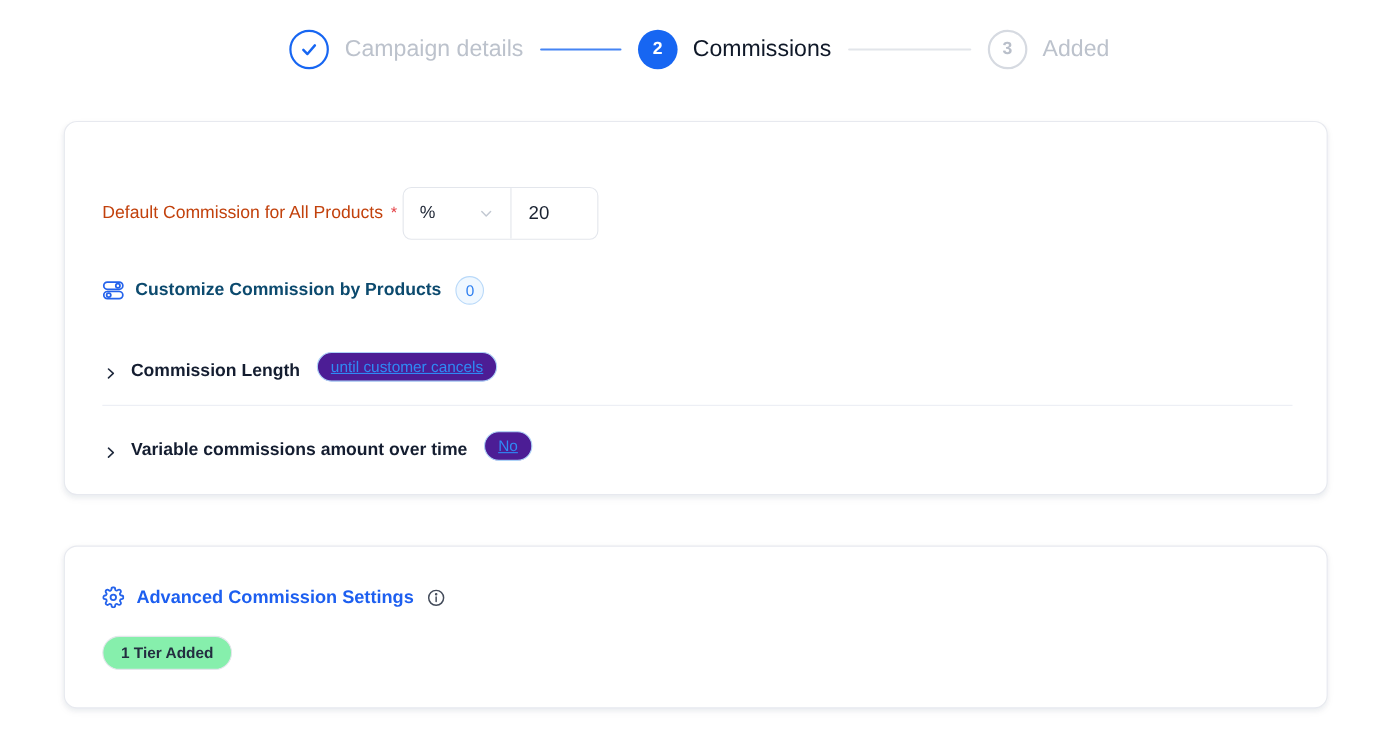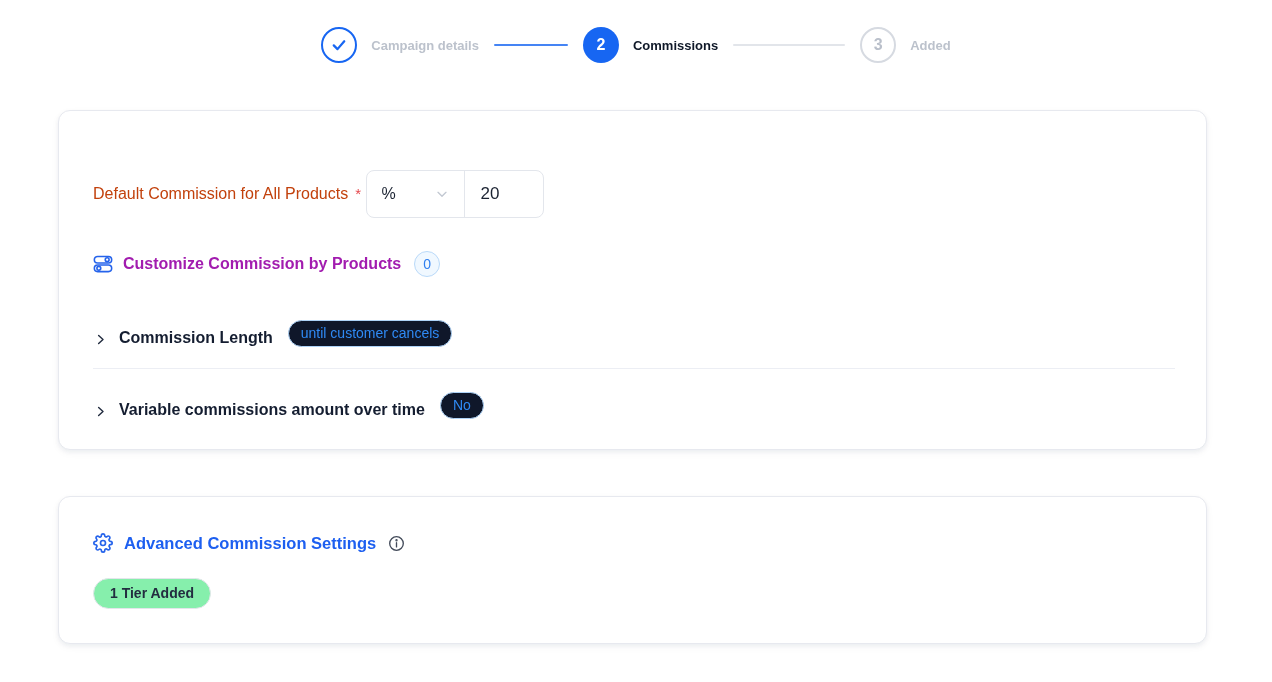--- a/index.html
+++ b/index.html
@@ -19,21 +19,21 @@
   }
   .step { display: flex; align-items: center; gap: 14px; }
   .step-circle {
     width: 36px; height: 36px; border-radius: 50%;
     display: flex; align-items: center; justify-content: center;
     font-size: 16px; font-weight: bold; flex: 0 0 auto;
   }
   .step-circle.completed { border: 2px solid #1766f2; background: #fff; }
   .step-circle.active   { background: #1766f2; color: #fff; }
   .step-circle.upcoming { border: 2px solid #d6dae1; color: #b9bfca; }
-  .step-label { font-size: 13px; font-weight: bold; white-space: nowrap; }
+  .step-label { font-size: 21px; font-weight: normal; white-space: nowrap; }
   .step-label.muted { color: #bcc2cc; }
   .step-label.dark  { color: #0f1828; }
   .connector { height: 2px; border-radius: 2px; }
   .connector.blue { width: 74px;  background: #4584f4; }
   .connector.gray { width: 112px; background: #e2e5ea; }
   .check-icon-svg { width: 18px; height: 18px; display: block; }
 
   
   .card {
     margin-left: 58px; margin-right: 65px;
@@ -67,40 +67,40 @@
   .amount-input {
     width: 78px; border: none; outline: none;
     padding: 0 16px; font-size: 17px; color: #1b2332;
     font-family: "Liberation Sans", sans-serif;
     background: transparent;
   }
 
   
   .customize-row { margin-top: 33px; display: flex; align-items: center; gap: 10px; cursor: pointer; }
   .sliders-svg { width: 20px; height: 20px; display: block; }
-  .customize-label { font-size: 16px; font-weight: bold; color: #a21caf; }
+  .customize-label { font-size: 16px; font-weight: bold; color: #0c4a6e; }
   .count-badge {
     width: 26px; height: 26px; border-radius: 50%;
     background: #f0f8ff; border: 1px solid #b9d9f9; color: #2e7ff0;
     font-size: 14px;
     display: flex; align-items: center; justify-content: center;
     margin-left: 3px;
   }
 
   
   .expand-row { display: flex; align-items: flex-end; gap: 9px; cursor: pointer; }
   .row-length   { margin-top: 43px; }
   .row-variable { margin-top: 23px; }
   .chev-right-svg { width: 15px; height: 15px; display: block; }
   .row-title { font-size: 16px; font-weight: bold; color: #141d30; margin-left: 2px; }
   .pill {
     margin-left: 6px;
     padding: 4px 12px 5px 12px; border-radius: 999px;
-    background: #0f172a; border: 1px solid #aed3f8; color: #2f8af5;
-    font-size: 14px; white-space: nowrap;
+    background: #4c1d95; border: 1px solid #aed3f8; color: #2f8af5;
+    font-size: 14px; white-space: nowrap; text-decoration: underline;
   }
   .divider { height: 1px; background: #eceef4; margin-top: 21px; }
 
   
   .advanced-row { display: flex; align-items: center; gap: 11px; cursor: pointer; }
   .gear-svg { width: 20px; height: 20px; display: block; }
   .advanced-title { font-size: 16.5px; font-weight: bold; color: #1d5ff0; }
   .info-svg { width: 17px; height: 17px; display: block; margin-left: 1px; }
   .tier-chip {
     margin-top: 25px; display: inline-block;

